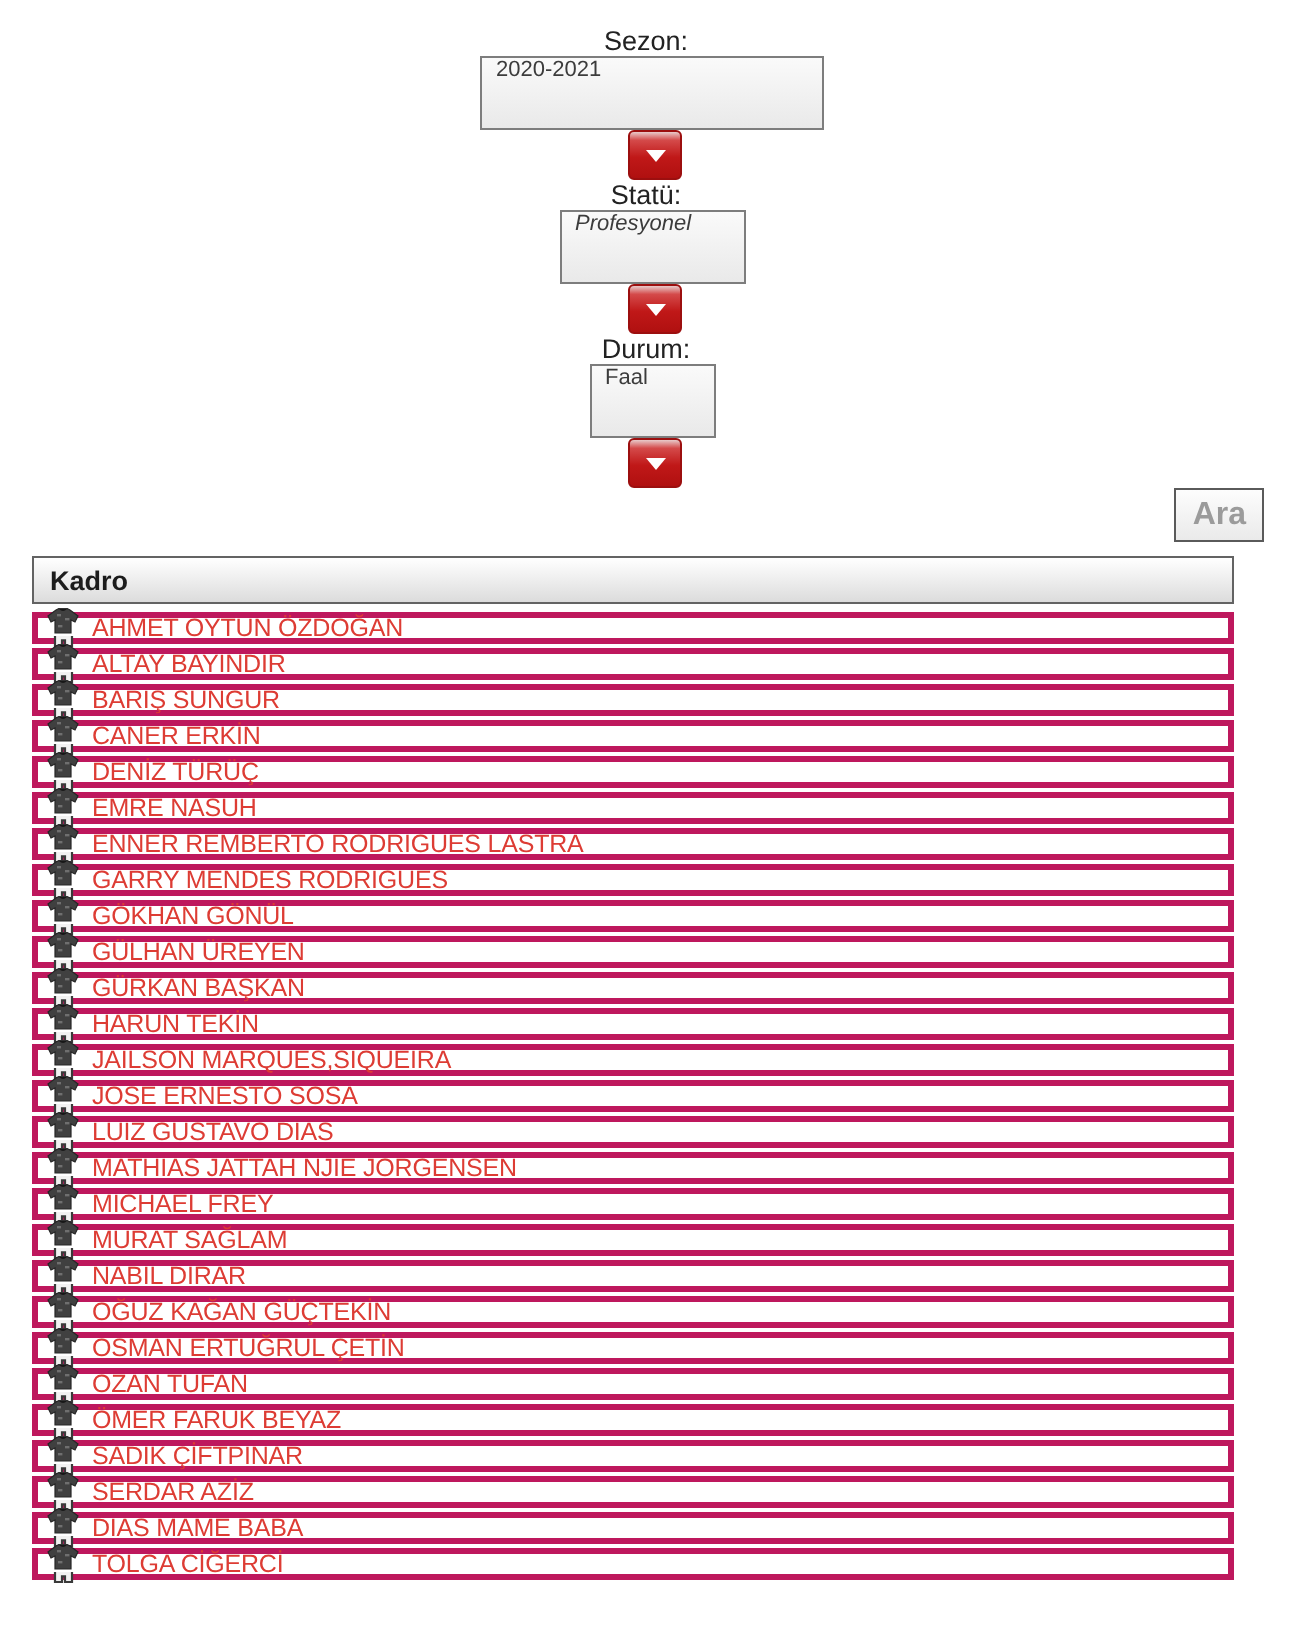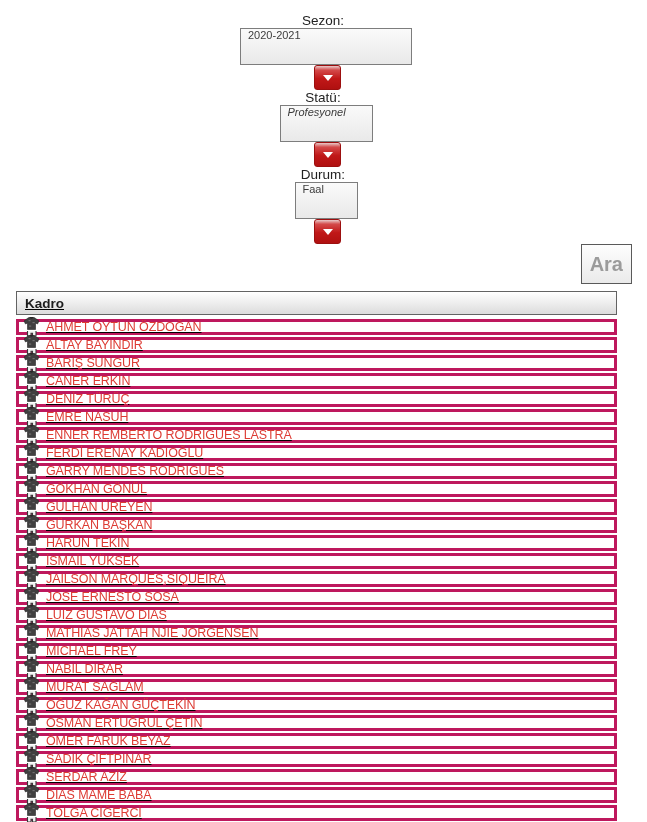--- a/index.html
+++ b/index.html
@@ -38,30 +38,30 @@
   }
   .tri-down {
     width: 0; height: 0;
     border-left: 5px solid transparent;
     border-right: 5px solid transparent;
     border-top: 6px solid #ffffff;
   }
   .gap { width: 14px; flex: 0 0 auto; }
   .ara-btn {
     margin-left: auto;
-    height: 40px; min-width: 38px; padding: 0 8px;
+    height: 27px; min-width: 38px; padding: 0 8px;
     border: 1px solid #5a5a5a;
     background: linear-gradient(#fdfdfd, #eaeaea);
-    color: #9b9b9b; font-weight: bold; font-size: 20px;
+    color: #9b9b9b; font-weight: bold; font-size: 16px;
     font-family: "Liberation Sans", sans-serif;
     cursor: pointer;
   }
 
   
-  .table-wrap { margin: 7px 30px 0 16px; text-decoration: underline; }
+  .table-wrap { margin: 7px 30px 0 16px; }
   .table-header {
     height: 24px; border: 1px solid #636363;
     background: linear-gradient(#ffffff, #dcdcdc);
     display: flex; align-items: center;
     padding-left: 8px; margin-bottom: 4px;
     font-size: 13.5px; font-weight: bold; color: #1c1c1c;
   }
   .player-list { display: flex; flex-direction: column; gap: 2px; }
   .row {
     height: 16px; border: 3px solid #be185d; background: #ffffff;
@@ -228,36 +228,20 @@
             <rect x="5.5" y="3" width="2" height="1.2" fill="#6f6f6f"></rect>
             <rect x="9.5" y="5" width="2.2" height="1.2" fill="#6f6f6f"></rect>
             <rect x="6" y="8.5" width="2.2" height="1.2" fill="#6f6f6f"></rect>
 
             <path d="M4.5 14 V19 H8 V16.2 H9.5 V19 H13 V14" fill="#f2f2f2" stroke="#3a3a3a" stroke-width="1.1"></path>
           </svg>
         </span>
         <span class="player-name">ENNER REMBERTO RODRIGUES LASTRA</span>
       </div>
 
-      <div class="row">
-        <span class="kit-icon">
-          <svg width="17" height="20" viewBox="0 0 17 20" xmlns="http://www.w3.org/2000/svg">
-
-            <path d="M5 1 L7 0 H10 L12 1 L16 4 L14.5 7 L12.5 6 V12.5 H4.5 V6 L2.5 7 L1 4 Z" fill="#404040"></path>
-            <path d="M5 1 L7 0 H10 L12 1 L16 4 L14.5 7 L12.5 6 V12.5 H4.5 V6 L2.5 7 L1 4 Z" fill="none" stroke="#262626" stroke-width="0.6"></path>
-            <path d="M6.5 0.5 Q8.5 2.6 10.5 0.5 Z" fill="#171717"></path>
-            <rect x="5.5" y="3" width="2" height="1.2" fill="#6f6f6f"></rect>
-            <rect x="9.5" y="5" width="2.2" height="1.2" fill="#6f6f6f"></rect>
-            <rect x="6" y="8.5" width="2.2" height="1.2" fill="#6f6f6f"></rect>
-
-            <path d="M4.5 14 V19 H8 V16.2 H9.5 V19 H13 V14" fill="#f2f2f2" stroke="#3a3a3a" stroke-width="1.1"></path>
-          </svg>
-        </span>
-        <span class="player-name">FERDİ ERENAY KADIOĞLU</span>
-      </div>
 
       <div class="row">
         <span class="kit-icon">
           <svg width="17" height="20" viewBox="0 0 17 20" xmlns="http://www.w3.org/2000/svg">
 
             <path d="M5 1 L7 0 H10 L12 1 L16 4 L14.5 7 L12.5 6 V12.5 H4.5 V6 L2.5 7 L1 4 Z" fill="#404040"></path>
             <path d="M5 1 L7 0 H10 L12 1 L16 4 L14.5 7 L12.5 6 V12.5 H4.5 V6 L2.5 7 L1 4 Z" fill="none" stroke="#262626" stroke-width="0.6"></path>
             <path d="M6.5 0.5 Q8.5 2.6 10.5 0.5 Z" fill="#171717"></path>
             <rect x="5.5" y="3" width="2" height="1.2" fill="#6f6f6f"></rect>
             <rect x="9.5" y="5" width="2.2" height="1.2" fill="#6f6f6f"></rect>
@@ -330,36 +314,20 @@
             <rect x="5.5" y="3" width="2" height="1.2" fill="#6f6f6f"></rect>
             <rect x="9.5" y="5" width="2.2" height="1.2" fill="#6f6f6f"></rect>
             <rect x="6" y="8.5" width="2.2" height="1.2" fill="#6f6f6f"></rect>
 
             <path d="M4.5 14 V19 H8 V16.2 H9.5 V19 H13 V14" fill="#f2f2f2" stroke="#3a3a3a" stroke-width="1.1"></path>
           </svg>
         </span>
         <span class="player-name">HARUN TEKİN</span>
       </div>
 
-      <div class="row">
-        <span class="kit-icon">
-          <svg width="17" height="20" viewBox="0 0 17 20" xmlns="http://www.w3.org/2000/svg">
-
-            <path d="M5 1 L7 0 H10 L12 1 L16 4 L14.5 7 L12.5 6 V12.5 H4.5 V6 L2.5 7 L1 4 Z" fill="#404040"></path>
-            <path d="M5 1 L7 0 H10 L12 1 L16 4 L14.5 7 L12.5 6 V12.5 H4.5 V6 L2.5 7 L1 4 Z" fill="none" stroke="#262626" stroke-width="0.6"></path>
-            <path d="M6.5 0.5 Q8.5 2.6 10.5 0.5 Z" fill="#171717"></path>
-            <rect x="5.5" y="3" width="2" height="1.2" fill="#6f6f6f"></rect>
-            <rect x="9.5" y="5" width="2.2" height="1.2" fill="#6f6f6f"></rect>
-            <rect x="6" y="8.5" width="2.2" height="1.2" fill="#6f6f6f"></rect>
-
-            <path d="M4.5 14 V19 H8 V16.2 H9.5 V19 H13 V14" fill="#f2f2f2" stroke="#3a3a3a" stroke-width="1.1"></path>
-          </svg>
-        </span>
-        <span class="player-name">İSMAİL YÜKSEK</span>
-      </div>
 
       <div class="row">
         <span class="kit-icon">
           <svg width="17" height="20" viewBox="0 0 17 20" xmlns="http://www.w3.org/2000/svg">
 
             <path d="M5 1 L7 0 H10 L12 1 L16 4 L14.5 7 L12.5 6 V12.5 H4.5 V6 L2.5 7 L1 4 Z" fill="#404040"></path>
             <path d="M5 1 L7 0 H10 L12 1 L16 4 L14.5 7 L12.5 6 V12.5 H4.5 V6 L2.5 7 L1 4 Z" fill="none" stroke="#262626" stroke-width="0.6"></path>
             <path d="M6.5 0.5 Q8.5 2.6 10.5 0.5 Z" fill="#171717"></path>
             <rect x="5.5" y="3" width="2" height="1.2" fill="#6f6f6f"></rect>
             <rect x="9.5" y="5" width="2.2" height="1.2" fill="#6f6f6f"></rect>
@@ -447,74 +415,90 @@
             <path d="M5 1 L7 0 H10 L12 1 L16 4 L14.5 7 L12.5 6 V12.5 H4.5 V6 L2.5 7 L1 4 Z" fill="#404040"></path>
             <path d="M5 1 L7 0 H10 L12 1 L16 4 L14.5 7 L12.5 6 V12.5 H4.5 V6 L2.5 7 L1 4 Z" fill="none" stroke="#262626" stroke-width="0.6"></path>
             <path d="M6.5 0.5 Q8.5 2.6 10.5 0.5 Z" fill="#171717"></path>
             <rect x="5.5" y="3" width="2" height="1.2" fill="#6f6f6f"></rect>
             <rect x="9.5" y="5" width="2.2" height="1.2" fill="#6f6f6f"></rect>
             <rect x="6" y="8.5" width="2.2" height="1.2" fill="#6f6f6f"></rect>
 
             <path d="M4.5 14 V19 H8 V16.2 H9.5 V19 H13 V14" fill="#f2f2f2" stroke="#3a3a3a" stroke-width="1.1"></path>
           </svg>
         </span>
+        <span class="player-name">MURAT SAĞLAM</span>
+      </div>
+
+      <div class="row">
+        <span class="kit-icon">
+          <svg width="17" height="20" viewBox="0 0 17 20" xmlns="http://www.w3.org/2000/svg">
+
+            <path d="M5 1 L7 0 H10 L12 1 L16 4 L14.5 7 L12.5 6 V12.5 H4.5 V6 L2.5 7 L1 4 Z" fill="#404040"></path>
+            <path d="M5 1 L7 0 H10 L12 1 L16 4 L14.5 7 L12.5 6 V12.5 H4.5 V6 L2.5 7 L1 4 Z" fill="none" stroke="#262626" stroke-width="0.6"></path>
+            <path d="M6.5 0.5 Q8.5 2.6 10.5 0.5 Z" fill="#171717"></path>
+            <rect x="5.5" y="3" width="2" height="1.2" fill="#6f6f6f"></rect>
+            <rect x="9.5" y="5" width="2.2" height="1.2" fill="#6f6f6f"></rect>
+            <rect x="6" y="8.5" width="2.2" height="1.2" fill="#6f6f6f"></rect>
+
+            <path d="M4.5 14 V19 H8 V16.2 H9.5 V19 H13 V14" fill="#f2f2f2" stroke="#3a3a3a" stroke-width="1.1"></path>
+          </svg>
+        </span>
         <span class="player-name">NABIL DIRAR</span>
       </div>
 
       <div class="row">
         <span class="kit-icon">
           <svg width="17" height="20" viewBox="0 0 17 20" xmlns="http://www.w3.org/2000/svg">
 
             <path d="M5 1 L7 0 H10 L12 1 L16 4 L14.5 7 L12.5 6 V12.5 H4.5 V6 L2.5 7 L1 4 Z" fill="#404040"></path>
             <path d="M5 1 L7 0 H10 L12 1 L16 4 L14.5 7 L12.5 6 V12.5 H4.5 V6 L2.5 7 L1 4 Z" fill="none" stroke="#262626" stroke-width="0.6"></path>
             <path d="M6.5 0.5 Q8.5 2.6 10.5 0.5 Z" fill="#171717"></path>
             <rect x="5.5" y="3" width="2" height="1.2" fill="#6f6f6f"></rect>
             <rect x="9.5" y="5" width="2.2" height="1.2" fill="#6f6f6f"></rect>
             <rect x="6" y="8.5" width="2.2" height="1.2" fill="#6f6f6f"></rect>
 
             <path d="M4.5 14 V19 H8 V16.2 H9.5 V19 H13 V14" fill="#f2f2f2" stroke="#3a3a3a" stroke-width="1.1"></path>
           </svg>
         </span>
-        <span class="player-name">MURAT SAĞLAM</span>
-      </div>
-
-      <div class="row">
-        <span class="kit-icon">
-          <svg width="17" height="20" viewBox="0 0 17 20" xmlns="http://www.w3.org/2000/svg">
-
-            <path d="M5 1 L7 0 H10 L12 1 L16 4 L14.5 7 L12.5 6 V12.5 H4.5 V6 L2.5 7 L1 4 Z" fill="#404040"></path>
-            <path d="M5 1 L7 0 H10 L12 1 L16 4 L14.5 7 L12.5 6 V12.5 H4.5 V6 L2.5 7 L1 4 Z" fill="none" stroke="#262626" stroke-width="0.6"></path>
-            <path d="M6.5 0.5 Q8.5 2.6 10.5 0.5 Z" fill="#171717"></path>
-            <rect x="5.5" y="3" width="2" height="1.2" fill="#6f6f6f"></rect>
-            <rect x="9.5" y="5" width="2.2" height="1.2" fill="#6f6f6f"></rect>
-            <rect x="6" y="8.5" width="2.2" height="1.2" fill="#6f6f6f"></rect>
-
-            <path d="M4.5 14 V19 H8 V16.2 H9.5 V19 H13 V14" fill="#f2f2f2" stroke="#3a3a3a" stroke-width="1.1"></path>
-          </svg>
-        </span>
         <span class="player-name">OĞUZ KAĞAN GÜÇTEKİN</span>
       </div>
 
       <div class="row">
         <span class="kit-icon">
           <svg width="17" height="20" viewBox="0 0 17 20" xmlns="http://www.w3.org/2000/svg">
 
             <path d="M5 1 L7 0 H10 L12 1 L16 4 L14.5 7 L12.5 6 V12.5 H4.5 V6 L2.5 7 L1 4 Z" fill="#404040"></path>
             <path d="M5 1 L7 0 H10 L12 1 L16 4 L14.5 7 L12.5 6 V12.5 H4.5 V6 L2.5 7 L1 4 Z" fill="none" stroke="#262626" stroke-width="0.6"></path>
             <path d="M6.5 0.5 Q8.5 2.6 10.5 0.5 Z" fill="#171717"></path>
             <rect x="5.5" y="3" width="2" height="1.2" fill="#6f6f6f"></rect>
             <rect x="9.5" y="5" width="2.2" height="1.2" fill="#6f6f6f"></rect>
             <rect x="6" y="8.5" width="2.2" height="1.2" fill="#6f6f6f"></rect>
 
             <path d="M4.5 14 V19 H8 V16.2 H9.5 V19 H13 V14" fill="#f2f2f2" stroke="#3a3a3a" stroke-width="1.1"></path>
           </svg>
         </span>
         <span class="player-name">OSMAN ERTUĞRUL ÇETİN</span>
       </div>
 
+      <div class="row">
+        <span class="kit-icon">
+          <svg width="17" height="20" viewBox="0 0 17 20" xmlns="http://www.w3.org/2000/svg">
+
+            <path d="M5 1 L7 0 H10 L12 1 L16 4 L14.5 7 L12.5 6 V12.5 H4.5 V6 L2.5 7 L1 4 Z" fill="#404040"></path>
+            <path d="M5 1 L7 0 H10 L12 1 L16 4 L14.5 7 L12.5 6 V12.5 H4.5 V6 L2.5 7 L1 4 Z" fill="none" stroke="#262626" stroke-width="0.6"></path>
+            <path d="M6.5 0.5 Q8.5 2.6 10.5 0.5 Z" fill="#171717"></path>
+            <rect x="5.5" y="3" width="2" height="1.2" fill="#6f6f6f"></rect>
+            <rect x="9.5" y="5" width="2.2" height="1.2" fill="#6f6f6f"></rect>
+            <rect x="6" y="8.5" width="2.2" height="1.2" fill="#6f6f6f"></rect>
+
+            <path d="M4.5 14 V19 H8 V16.2 H9.5 V19 H13 V14" fill="#f2f2f2" stroke="#3a3a3a" stroke-width="1.1"></path>
+          </svg>
+        </span>
+        <span class="player-name">OZAN TUFAN</span>
+      </div>
 
       <div class="row">
         <span class="kit-icon">
           <svg width="17" height="20" viewBox="0 0 17 20" xmlns="http://www.w3.org/2000/svg">
 
             <path d="M5 1 L7 0 H10 L12 1 L16 4 L14.5 7 L12.5 6 V12.5 H4.5 V6 L2.5 7 L1 4 Z" fill="#404040"></path>
             <path d="M5 1 L7 0 H10 L12 1 L16 4 L14.5 7 L12.5 6 V12.5 H4.5 V6 L2.5 7 L1 4 Z" fill="none" stroke="#262626" stroke-width="0.6"></path>
             <path d="M6.5 0.5 Q8.5 2.6 10.5 0.5 Z" fill="#171717"></path>
             <rect x="5.5" y="3" width="2" height="1.2" fill="#6f6f6f"></rect>
             <rect x="9.5" y="5" width="2.2" height="1.2" fill="#6f6f6f"></rect>

